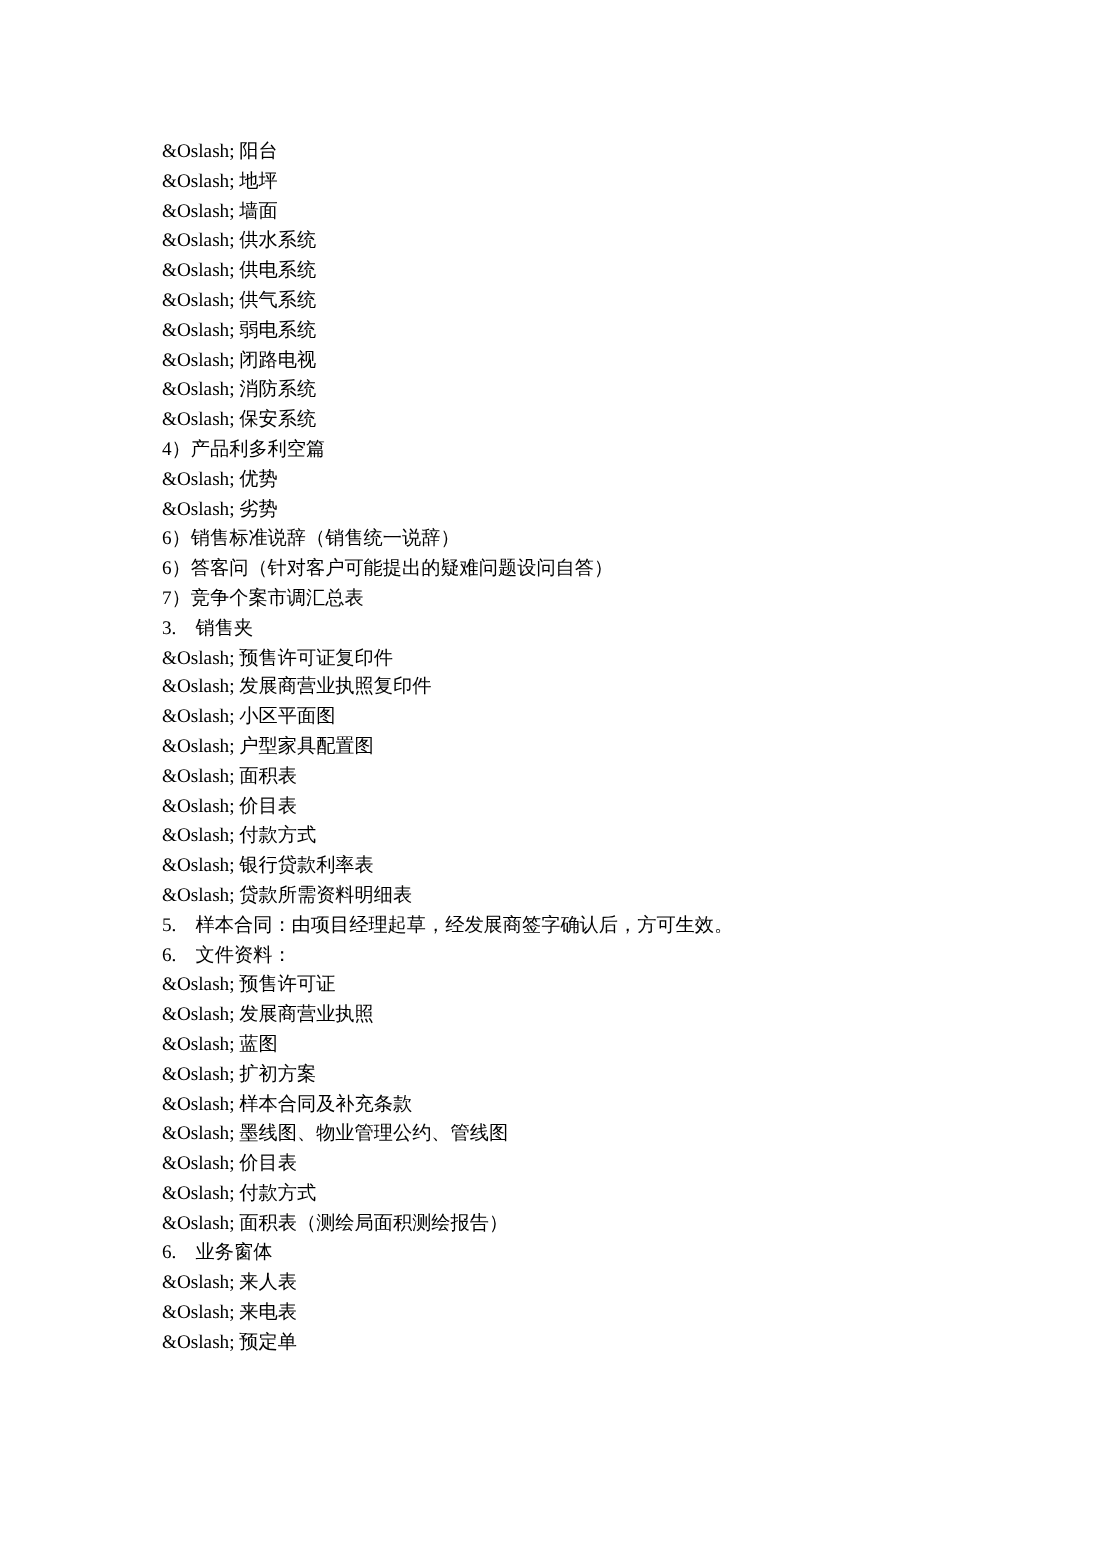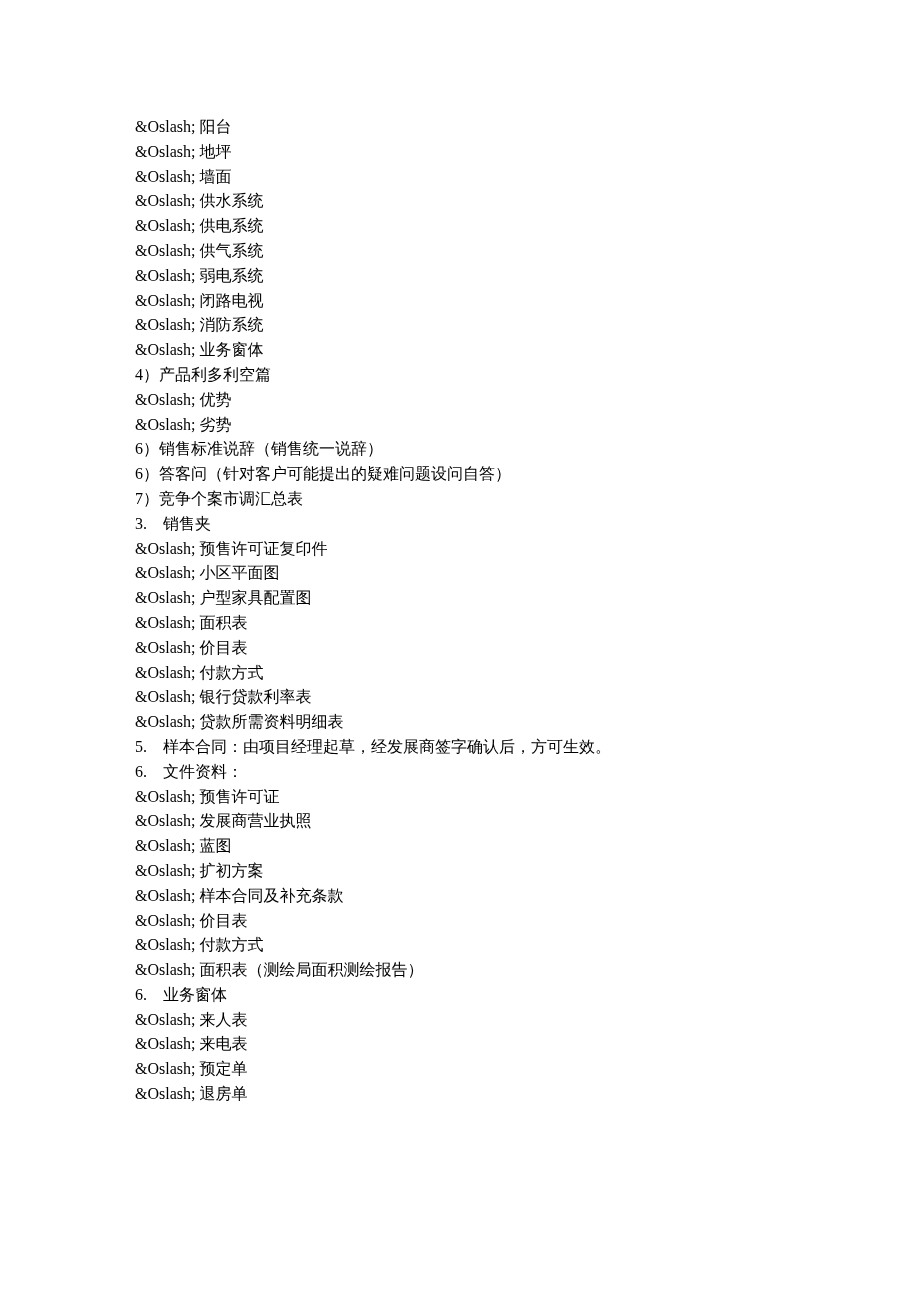--- a/index.html
+++ b/index.html
@@ -28,45 +28,46 @@
   <div id="content">
       <div class="line"><span>&amp;Oslash;</span> <span>阳台</span></div>
       <div class="line"><span>&amp;Oslash;</span> <span>地坪</span></div>
       <div class="line"><span>&amp;Oslash;</span> <span>墙面</span></div>
       <div class="line"><span>&amp;Oslash;</span> <span>供水系统</span></div>
       <div class="line"><span>&amp;Oslash;</span> <span>供电系统</span></div>
       <div class="line"><span>&amp;Oslash;</span> <span>供气系统</span></div>
       <div class="line"><span>&amp;Oslash;</span> <span>弱电系统</span></div>
       <div class="line"><span>&amp;Oslash;</span> <span>闭路电视</span></div>
       <div class="line"><span>&amp;Oslash;</span> <span>消防系统</span></div>
-      <div class="line"><span>&amp;Oslash;</span> <span>业务窗体</span></div>
+      <div class="line"><span>&amp;Oslash;</span> <span>保安系统</span></div>
       <div class="line"><span>4）产品利多利空篇</span></div>
       <div class="line"><span>&amp;Oslash;</span> <span>优势</span></div>
       <div class="line"><span>&amp;Oslash;</span> <span>劣势</span></div>
       <div class="line"><span>6）销售标准说辞（销售统一说辞）</span></div>
       <div class="line"><span>6）答客问（针对客户可能提出的疑难问题设问自答）</span></div>
       <div class="line"><span>7）竞争个案市调汇总表</span></div>
       <div class="line"><span>3.　销售夹</span></div>
       <div class="line"><span>&amp;Oslash;</span> <span>预售许可证复印件</span></div>
+      <div class="line"><span>&amp;Oslash;</span> <span>发展商营业执照复印件</span></div>
       <div class="line"><span>&amp;Oslash;</span> <span>小区平面图</span></div>
       <div class="line"><span>&amp;Oslash;</span> <span>户型家具配置图</span></div>
       <div class="line"><span>&amp;Oslash;</span> <span>面积表</span></div>
       <div class="line"><span>&amp;Oslash;</span> <span>价目表</span></div>
       <div class="line"><span>&amp;Oslash;</span> <span>付款方式</span></div>
       <div class="line"><span>&amp;Oslash;</span> <span>银行贷款利率表</span></div>
       <div class="line"><span>&amp;Oslash;</span> <span>贷款所需资料明细表</span></div>
       <div class="line"><span>5.　样本合同：由项目经理起草，经发展商签字确认后，方可生效。</span></div>
       <div class="line"><span>6.　文件资料：</span></div>
       <div class="line"><span>&amp;Oslash;</span> <span>预售许可证</span></div>
       <div class="line"><span>&amp;Oslash;</span> <span>发展商营业执照</span></div>
       <div class="line"><span>&amp;Oslash;</span> <span>蓝图</span></div>
       <div class="line"><span>&amp;Oslash;</span> <span>扩初方案</span></div>
       <div class="line"><span>&amp;Oslash;</span> <span>样本合同及补充条款</span></div>
+      <div class="line"><span>&amp;Oslash;</span> <span>墨线图、物业管理公约、管线图</span></div>
       <div class="line"><span>&amp;Oslash;</span> <span>价目表</span></div>
       <div class="line"><span>&amp;Oslash;</span> <span>付款方式</span></div>
       <div class="line"><span>&amp;Oslash;</span> <span>面积表（测绘局面积测绘报告）</span></div>
       <div class="line"><span>6.　业务窗体</span></div>
       <div class="line"><span>&amp;Oslash;</span> <span>来人表</span></div>
       <div class="line"><span>&amp;Oslash;</span> <span>来电表</span></div>
       <div class="line"><span>&amp;Oslash;</span> <span>预定单</span></div>
-      <div class="line"><span>&amp;Oslash;</span> <span>退房单</span></div>
     </div>
 </div>
 
 </body></html>

